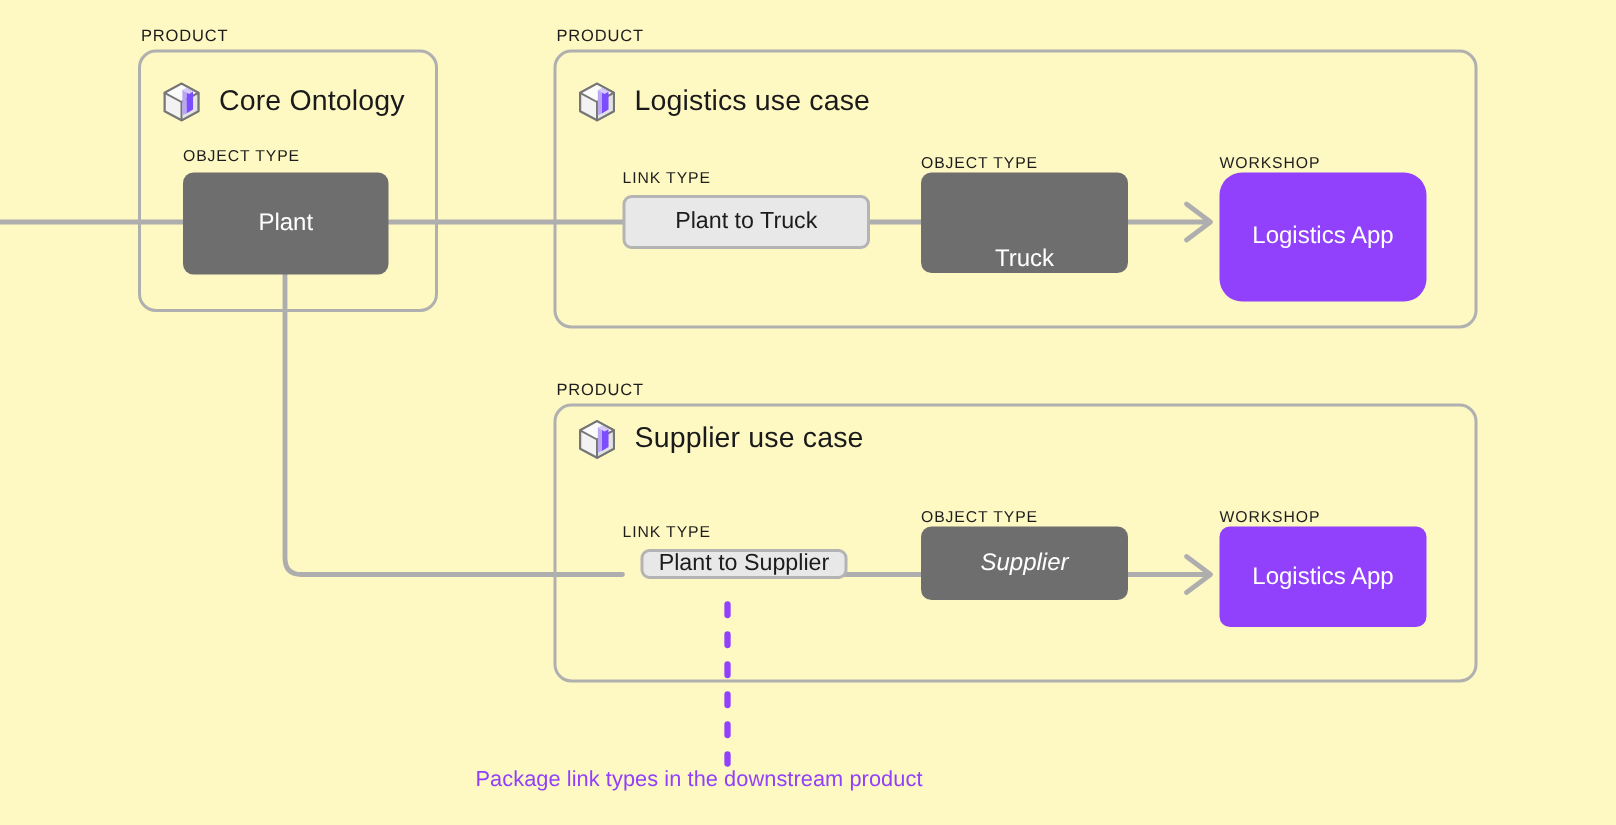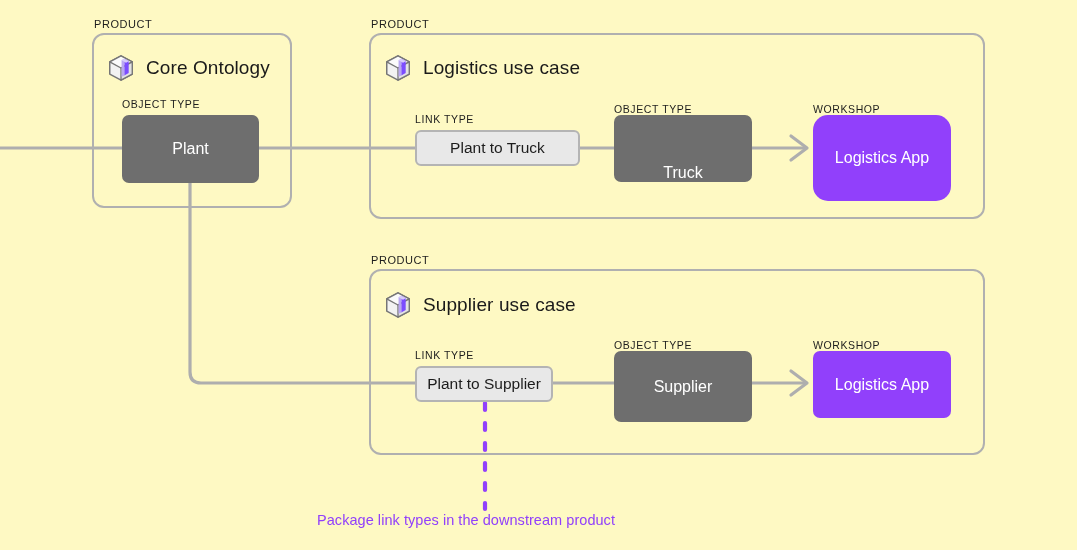--- a/index.html
+++ b/index.html
@@ -196,39 +196,39 @@
     <div class="field-label" style="left:444px; top:85px;">WORKSHOP</div>
     <div class="node node-workshop" style="left:444px; top:97px; width:138px; height:86px;border-radius:15px;">
       <span>Logistics App</span>
     </div>
   </div>
 
   <div class="product-group" style="left:369px; top:254px; width:616px; height:205px;">
     <div class="product-caption">PRODUCT</div>
     <div class="product-box" style="top:15px; width:616px; height:186px;"></div>
 
-    <div class="product-header" style="left:14px; top:36px;">
+    <div class="product-header" style="left:14px; top:24px;">
       <svg class="cube-icon" viewBox="0 0 32 32" xmlns="http://www.w3.org/2000/svg">
         <polygon points="16,3 28,9.5 28,22.5 16,29 4,22.5 4,9.5" fill="#f2f2f2" stroke="#767676" stroke-width="1.6" stroke-linejoin="round"></polygon>
         <polygon points="16,3 28,9.5 16,16 4,9.5" fill="#fbfbfb" stroke="#767676" stroke-width="1.4" stroke-linejoin="round"></polygon>
         <polygon points="16,16 28,9.5 28,22.5 16,29" fill="#e3e3e3" stroke="#767676" stroke-width="1.4" stroke-linejoin="round"></polygon>
         <polygon points="19.5,6.2 24.2,8.7 24.2,21.3 19.5,24.1" fill="#7c4dff"></polygon>
         <polygon points="16.6,7.6 19.5,6.2 19.5,24.1 16.6,25.4" fill="#b9a7f2"></polygon>
         <polygon points="16.6,7.6 19.5,6.2 24.2,8.7 21.3,10.3" fill="#d8cdfa"></polygon>
       </svg>
       <span class="product-title">Supplier use case</span>
     </div>
 
     <div class="field-label" style="left:46px; top:95px;">LINK TYPE</div>
-    <div class="node node-link" style="left:46px; top:112px; width:138px; height:36px;">
+    <div class="node node-link" style="left:58px; top:112px; width:138px; height:20px;">
       <span>Plant to Supplier</span>
     </div>
 
     <div class="field-label" style="left:245px; top:85px;">OBJECT TYPE</div>
-    <div class="node node-object" style="left:245px; top:97px; width:138px; height:71px;">
+    <div class="node node-object" style="left:245px; top:97px; width:138px; height:49px;font-style:italic;">
       <span>Supplier</span>
     </div>
 
     <div class="field-label" style="left:444px; top:85px;">WORKSHOP</div>
     <div class="node node-workshop" style="left:444px; top:97px; width:138px; height:67px;">
       <span>Logistics App</span>
     </div>
   </div>
 
   <div class="annotation" style="left:317px; top:512px;">Package link types in the downstream product</div>

